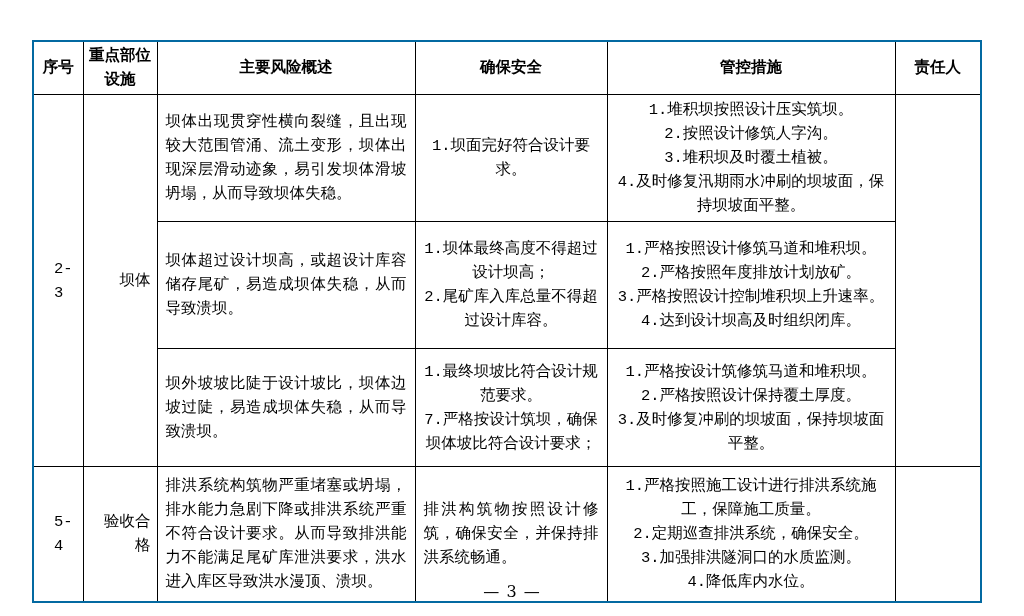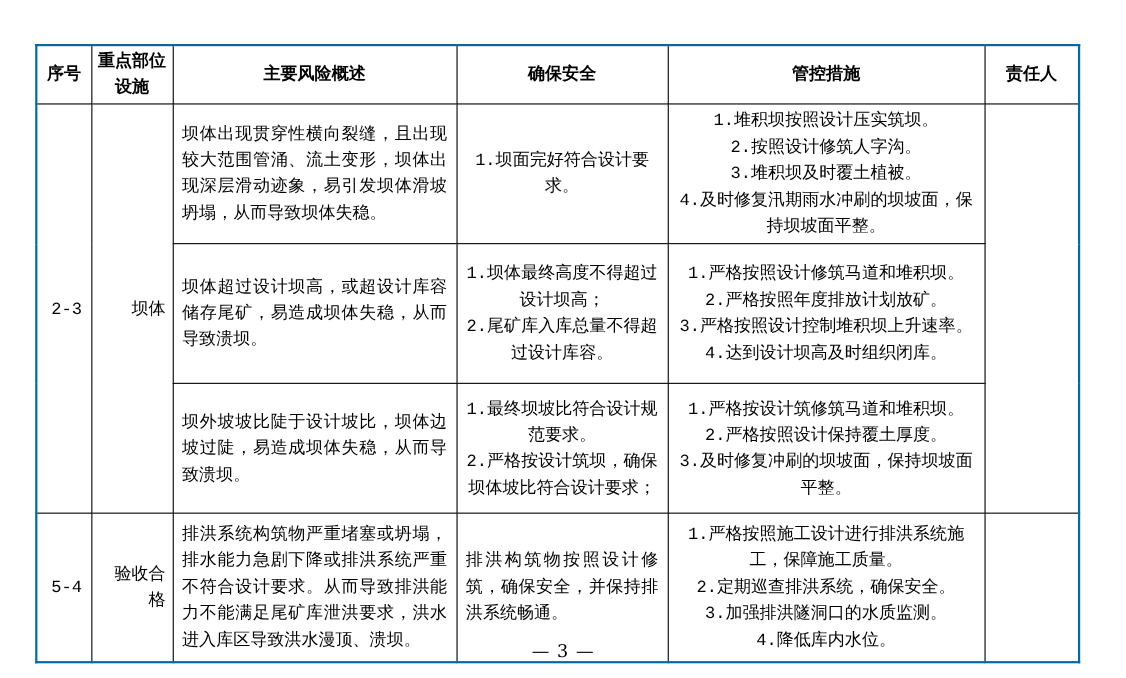--- a/index.html
+++ b/index.html
@@ -33,21 +33,21 @@
     color: #000000;
     overflow: hidden;
   }
   table.risk-table th {
     font-weight: bold;
     text-align: center;
     padding: 2px 4px;
   }
   td.cell-seq {
     text-align: right;
-    padding: 2px 8px;
+    padding: 2px 20px;
     margin-top: 15px;
   }
   td.cell-facility {
     text-align: right;
     padding: 2px 6px 2px 8px;
   }
   td.cell-text {
     text-align: justify;
     padding: 7px 8px;
   }
@@ -111,21 +111,21 @@
         <td class="cell-list">1.坝体最终高度不得超过设计坝高；
 2.尾矿库入库总量不得超过设计库容。</td>
         <td class="cell-list">1.严格按照设计修筑马道和堆积坝。
 2.严格按照年度排放计划放矿。
 3.严格按照设计控制堆积坝上升速率。
 4.达到设计坝高及时组织闭库。</td>
       </tr>
       <tr style="height:118px">
         <td class="cell-text">坝外坡坡比陡于设计坡比，坝体边坡过陡，易造成坝体失稳，从而导致溃坝。</td>
         <td class="cell-list">1.最终坝坡比符合设计规范要求。
-2.严格按设计筑坝，确保坝体坡比符合设计要求；</td>
+7.严格按设计筑坝，确保坝体坡比符合设计要求；</td>
         <td class="cell-list">1.严格按设计筑修筑马道和堆积坝。
 2.严格按照设计保持覆土厚度。
 3.及时修复冲刷的坝坡面，保持坝坡面平整。</td>
       </tr>
       <tr style="height:107px">
         <td class="cell-seq">5-4</td>
         <td class="cell-facility">验收合格</td>
         <td class="cell-text">排洪系统构筑物严重堵塞或坍塌，排水能力急剧下降或排洪系统严重不符合设计要求。从而导致排洪能力不能满足尾矿库泄洪要求，洪水进入库区导致洪水漫顶、溃坝。</td>
         <td class="cell-text">排洪构筑物按照设计修筑，确保安全，并保持排洪系统畅通。</td>
         <td class="cell-list">1.严格按照施工设计进行排洪系统施工，保障施工质量。

